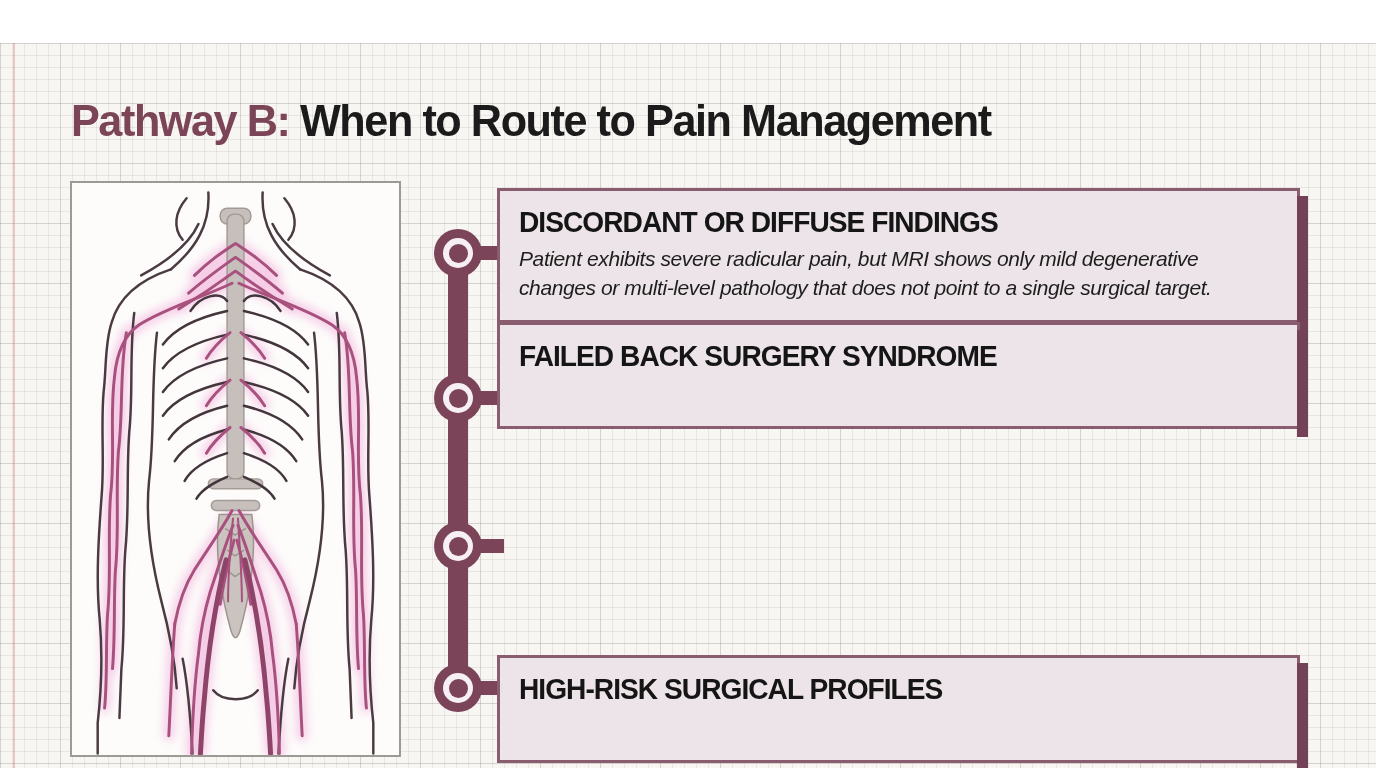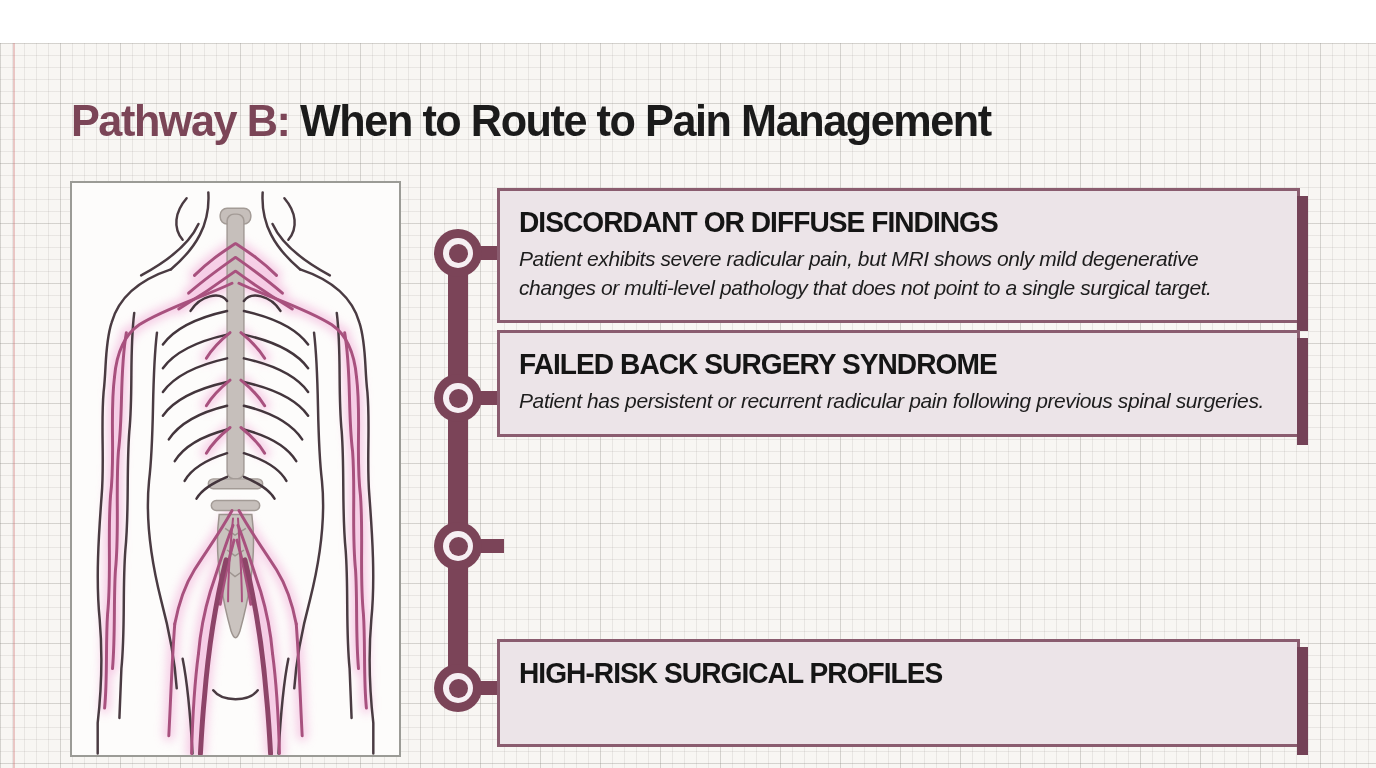--- a/index.html
+++ b/index.html
@@ -237,27 +237,26 @@
       <div class="ring">
         <div class="core"></div>
       </div>
     </div>
 
   <div class="card" style="top:145px; height:135px">
     <h2>DISCORDANT OR DIFFUSE FINDINGS</h2>
     <p>Patient exhibits severe radicular pain, but MRI shows only mild degenerative changes or multi-level pathology that does not point to a single surgical target.</p>
   </div>
 
-  <div class="card" style="top:287px; height:107px">
+  <div class="card" style="top:279px; height:107px">
     <h2>FAILED BACK SURGERY SYNDROME</h2>
-    <p>Patient has persistent or recurrent radicular pain following previous spinal surgeries.</p>
-  </div>
-
-
-  <div class="card" style="top:596px; height:108px">
+  </div>
+
+
+  <div class="card" style="top:612px; height:108px">
     <h2>HIGH-RISK SURGICAL PROFILES</h2>
   </div>
 
   <div class="watermark">
     <svg width="17" height="17" viewBox="0 0 24 24">
       <path d="M4 17 a8 8 0 0 1 16 0" fill="none" stroke="#2a2a2a" stroke-width="2.4" stroke-linecap="round"></path>
       <path d="M4 17 L9 17" fill="none" stroke="#2a2a2a" stroke-width="2.4" stroke-linecap="round"></path>
     </svg>
     <span class="wm-label">NotebookLM</span>
   </div>

